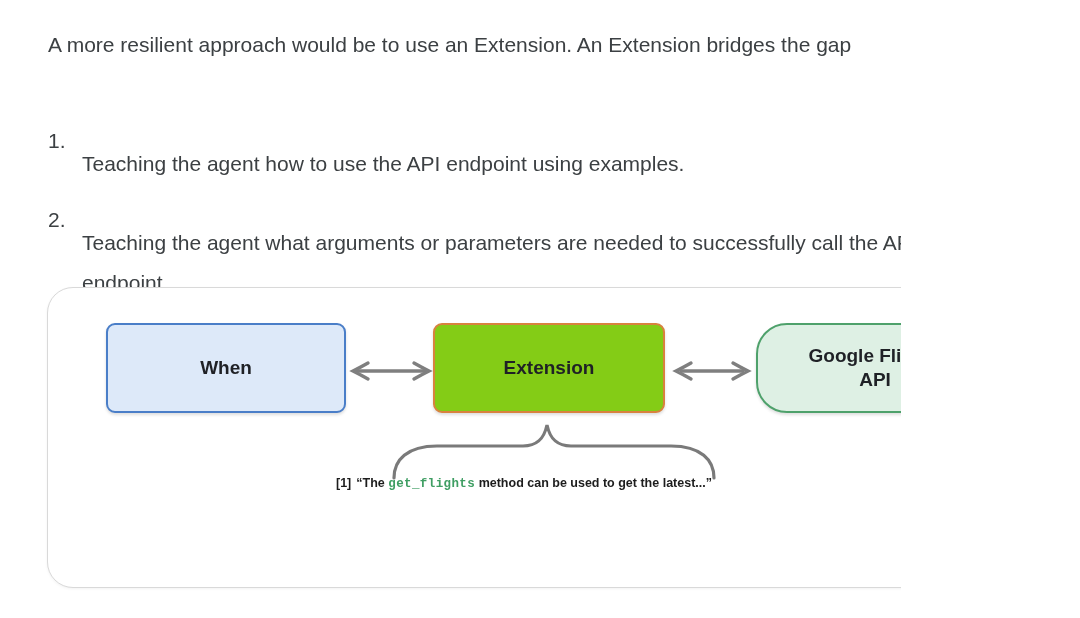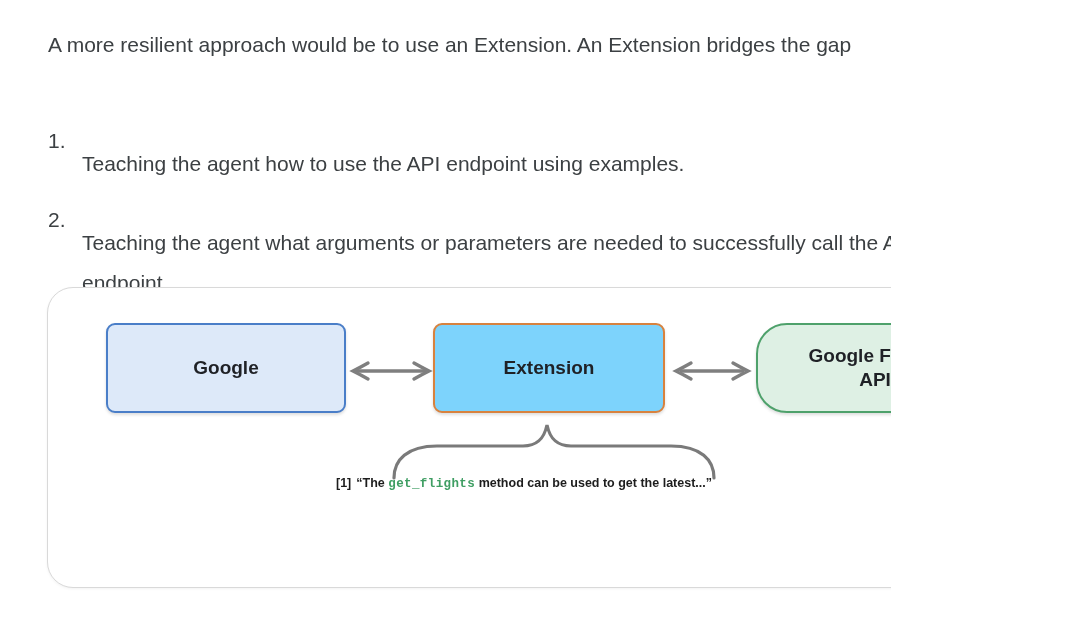--- a/index.html
+++ b/index.html
@@ -3,20 +3,21 @@
 <meta charset="utf-8">
 <style>
   html, body { margin: 0; padding: 0; background: #ffffff; }
   #screen {
     position: relative;
     width: 891px;
     height: 618px;
     background: #ffffff;
     font-family: "Liberation Sans", sans-serif;
     overflow: hidden;
+    padding-left: 10px;
   }
 
   
   .intro {
     position: absolute;
     left: 48px;
     top: 4px;
     width: 950px;
     font-size: 21px;
     line-height: 40px;
@@ -112,23 +113,23 @@
         <span class="li-text">Teaching the agent how to use the API endpoint using examples.</span>
       </li>
       <li>
         <span class="li-num">2.</span>
         <span class="li-text">Teaching the agent what arguments or parameters are needed to successfully call the API endpoint.</span>
       </li>
     </ol>
 
   <section class="panel">
 
-    <div class="node node-agent" style="background: rgb(221, 233, 249); border-color: rgb(74, 126, 200);">Google</div>
+    <div class="node node-agent" style="background: rgb(221, 233, 249); border-color: rgb(74, 126, 200);">When</div>
 
-    <div class="node node-extension" style="background: #7dd3fc; border-color: rgb(216, 130, 62);">Extension</div>
+    <div class="node node-extension" style="background: #84cc16; border-color: rgb(216, 130, 62);">Extension</div>
 
     <div class="node node-google" style="background: rgb(222, 240, 228); border-color: rgb(78, 161, 107);">Google Flights
 API</div>
 
     <svg class="arrow-svg arrow-1" width="86" height="24" viewBox="0 0 86 24">
       <path d="M8 12 H78" fill="none" style="stroke:var(--arrow,#7f7f7f)" stroke-width="3.4"></path>
       <path d="M20 4 C13 8 9 10 5 12 C9 14 13 16 20 20" fill="none" style="stroke:var(--arrow,#7f7f7f)" stroke-width="3.4" stroke-linecap="round"></path>
       <path d="M66 4 C73 8 77 10 81 12 C77 14 73 16 66 20" fill="none" style="stroke:var(--arrow,#7f7f7f)" stroke-width="3.4" stroke-linecap="round"></path>
     </svg>
 

